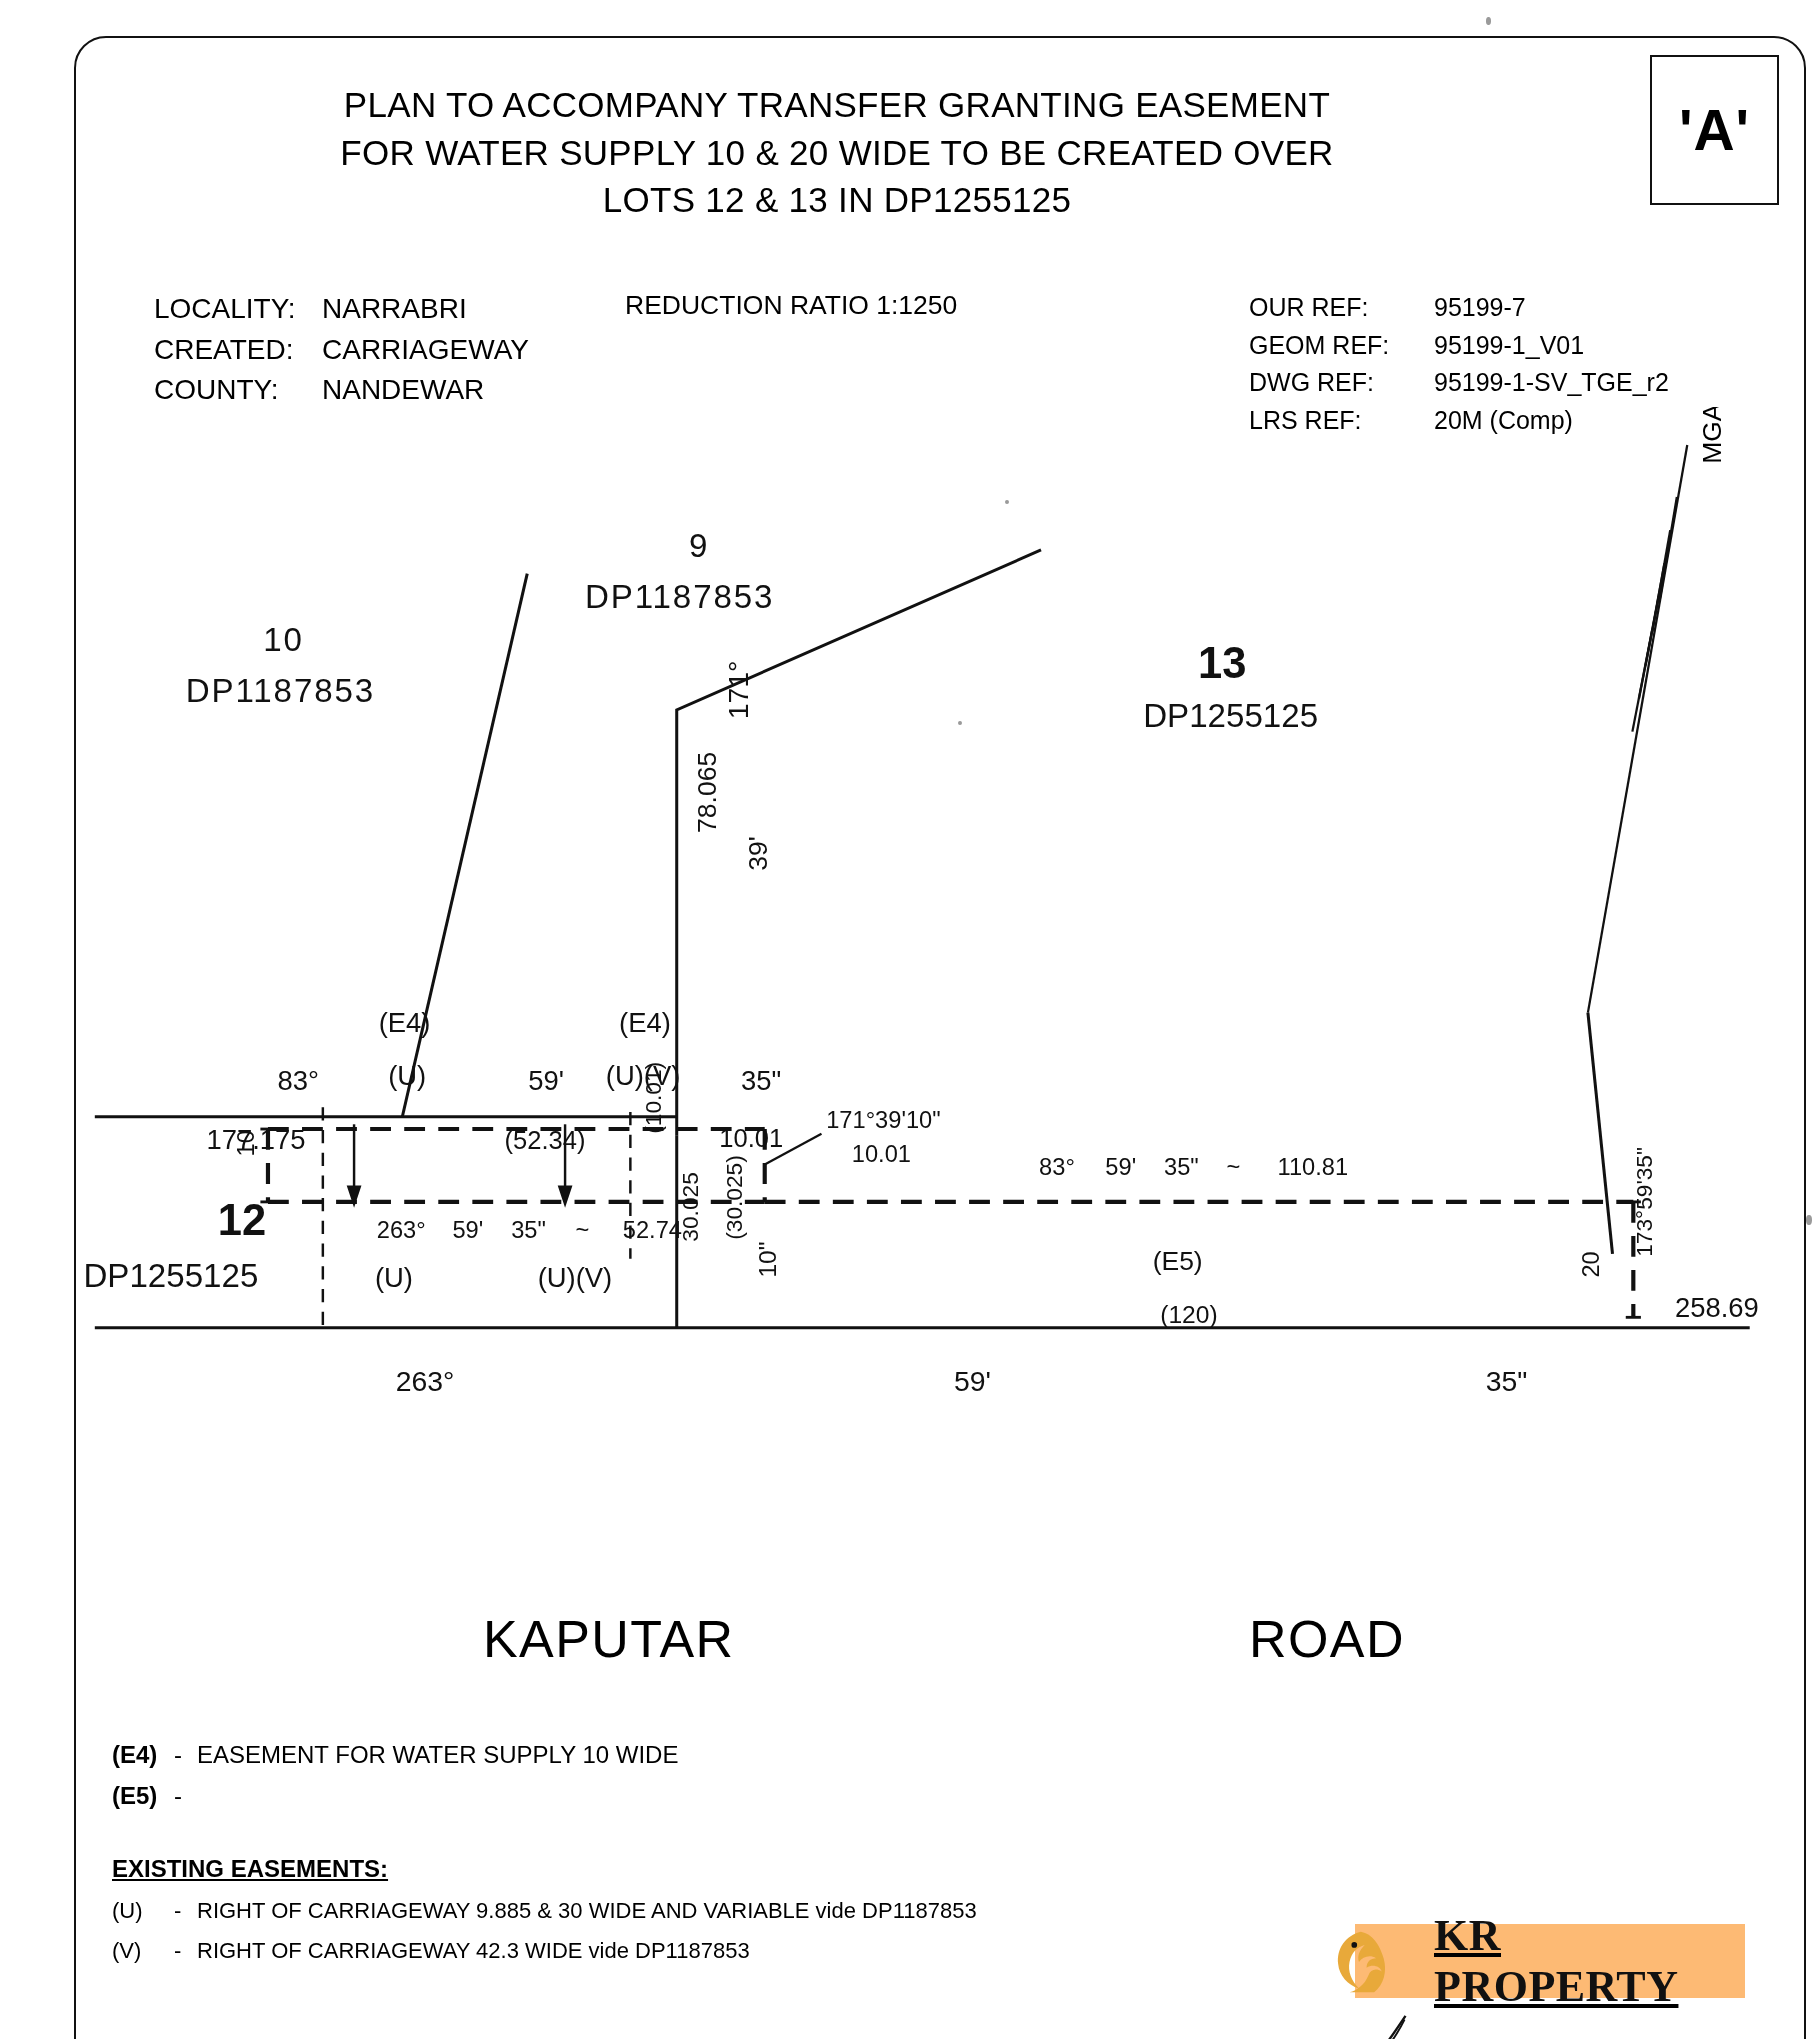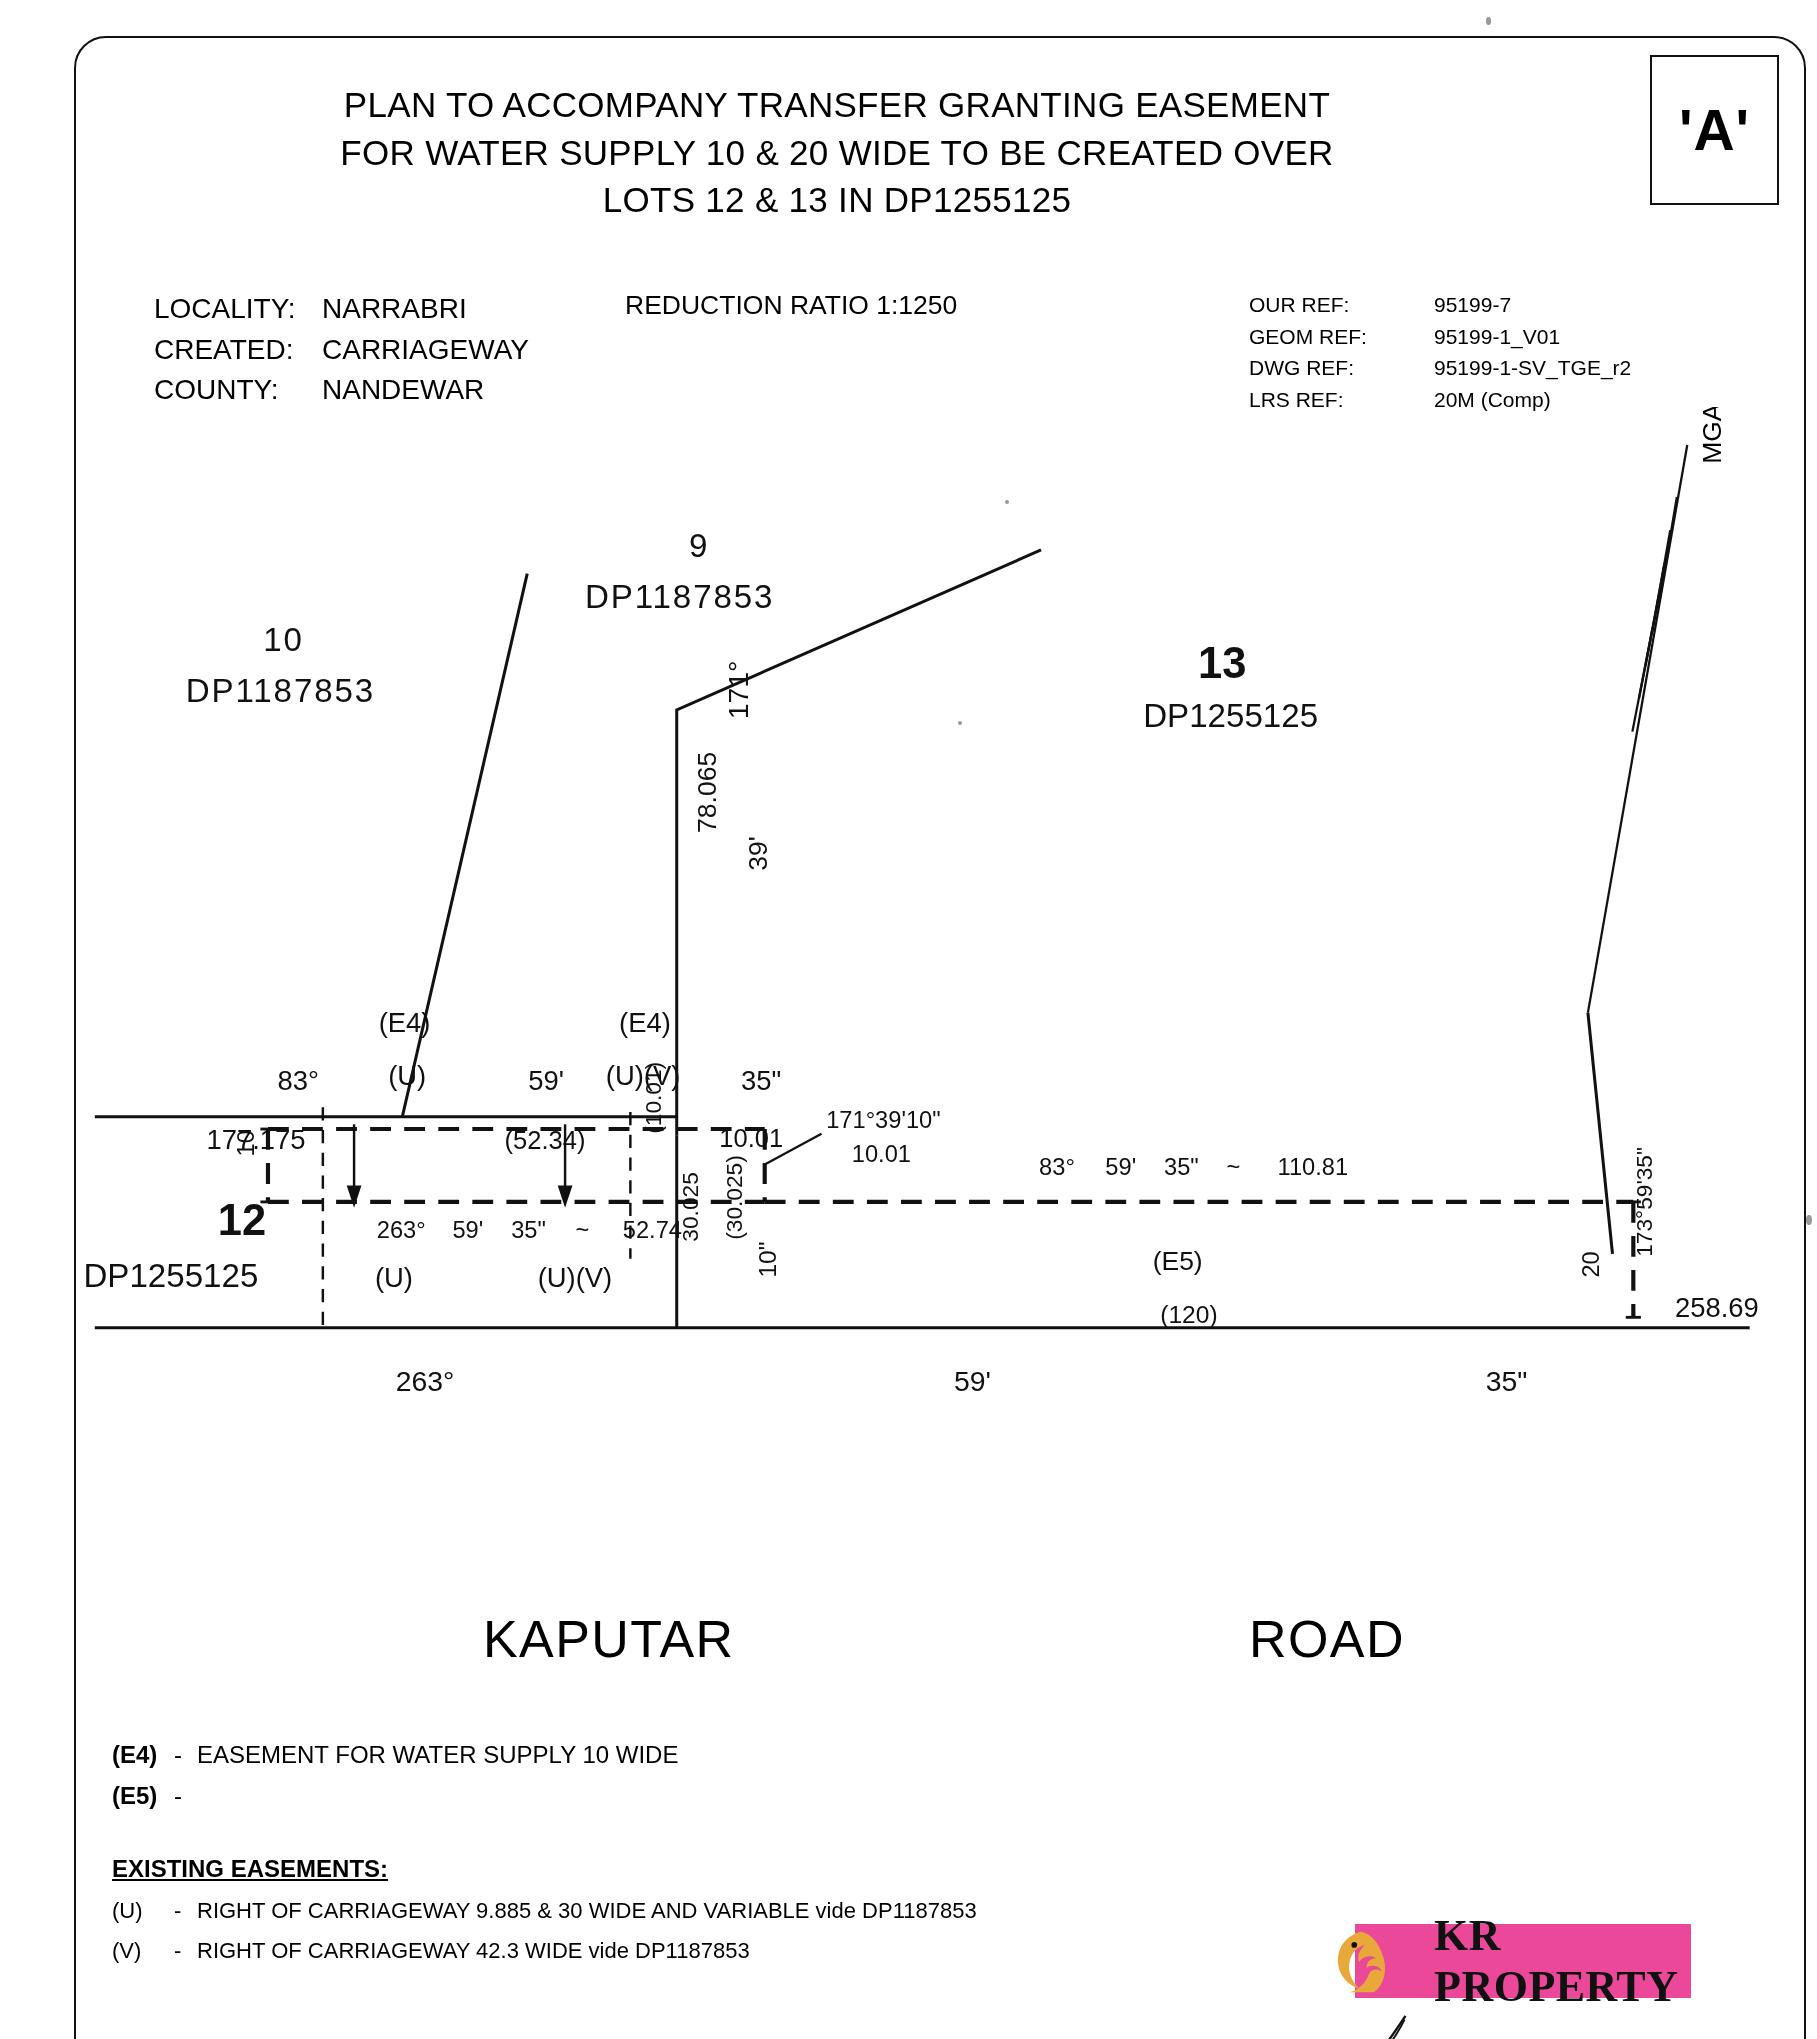--- a/index.html
+++ b/index.html
@@ -72,21 +72,21 @@
   .reduction {
     position: absolute;
     left: 625px;
     top: 290px;
     font-size: 26.5px;
   }
   .meta-right {
     position: absolute;
     left: 1249px;
     top: 289px;
-    font-size: 21px;
+    font-size: 25px;
     line-height: 1.5;
   }
   .meta-right .row { display: flex; }
   .meta-right .lab { width: 185px; }
 
   
   .drawing {
     position: absolute;
     left: 74px;
     top: 407px;
@@ -134,25 +134,26 @@
   .legend .code.plain { font-weight: 400; }
   .legend .dash { width: 23px; }
   .legend .gap { height: 32px; }
   .legend .small { font-size: 22px; }
 
   
   .wm {
     position: absolute;
     left: 1355px;
     top: 1924px;
-    width: 336px;
+    width: 390px;
     height: 74px;
-    background: #ec4899;
+    background: #fdba74;
     display: flex;
     align-items: center;
+    text-decoration: underline;
   }
   .wm-text {
     font-family: "Liberation Serif", serif;
     font-size: 44px;
     font-weight: 700;
     color: #111;
     letter-spacing: 0.5px;
     margin-left: 79px;
   }
   .wm-bird {

